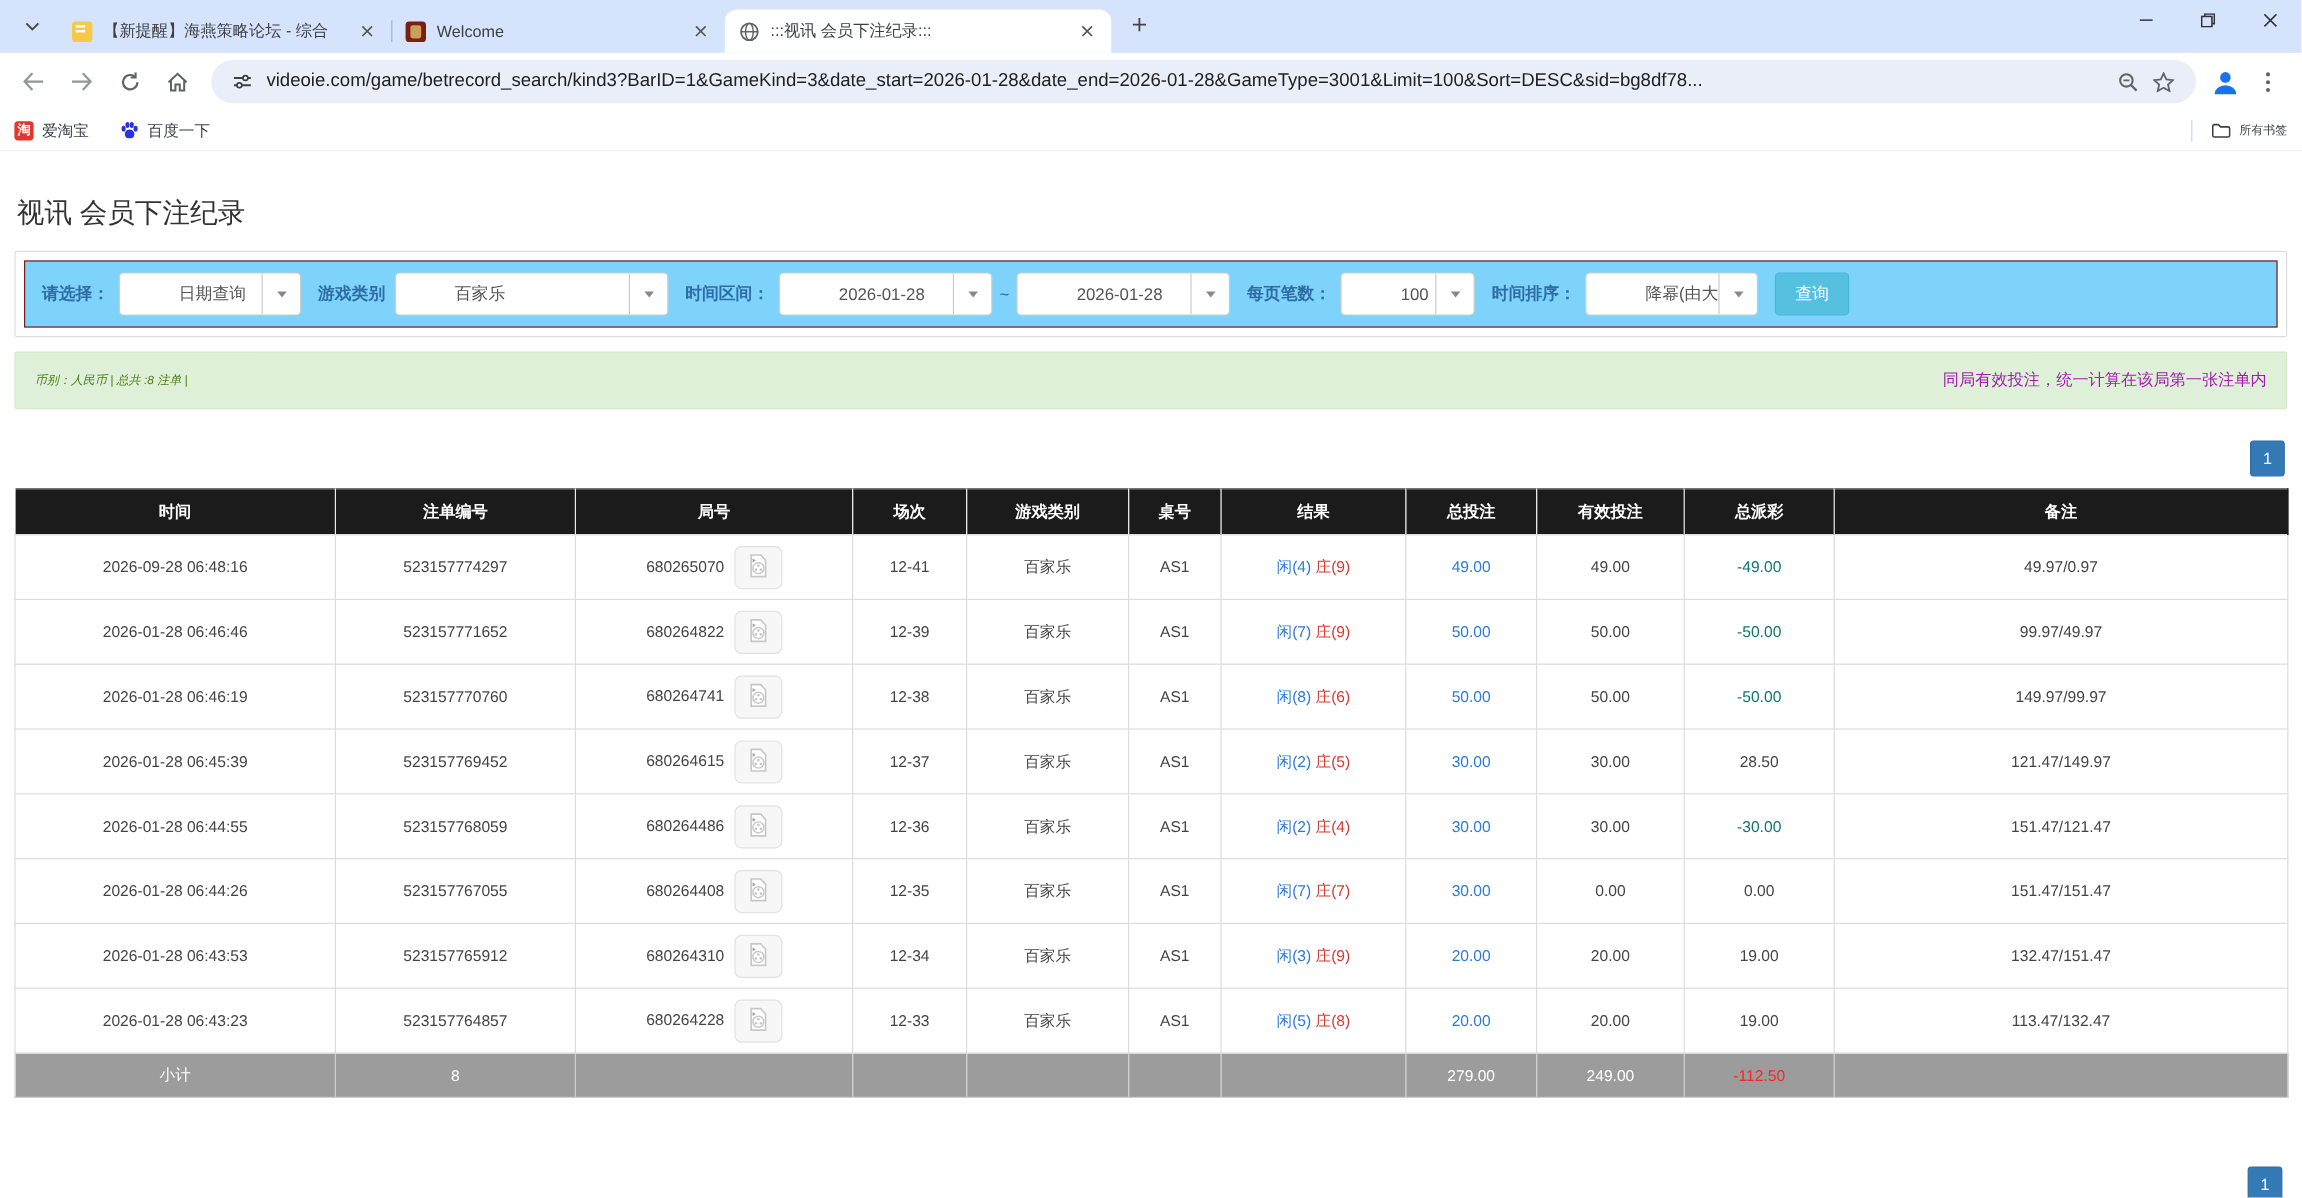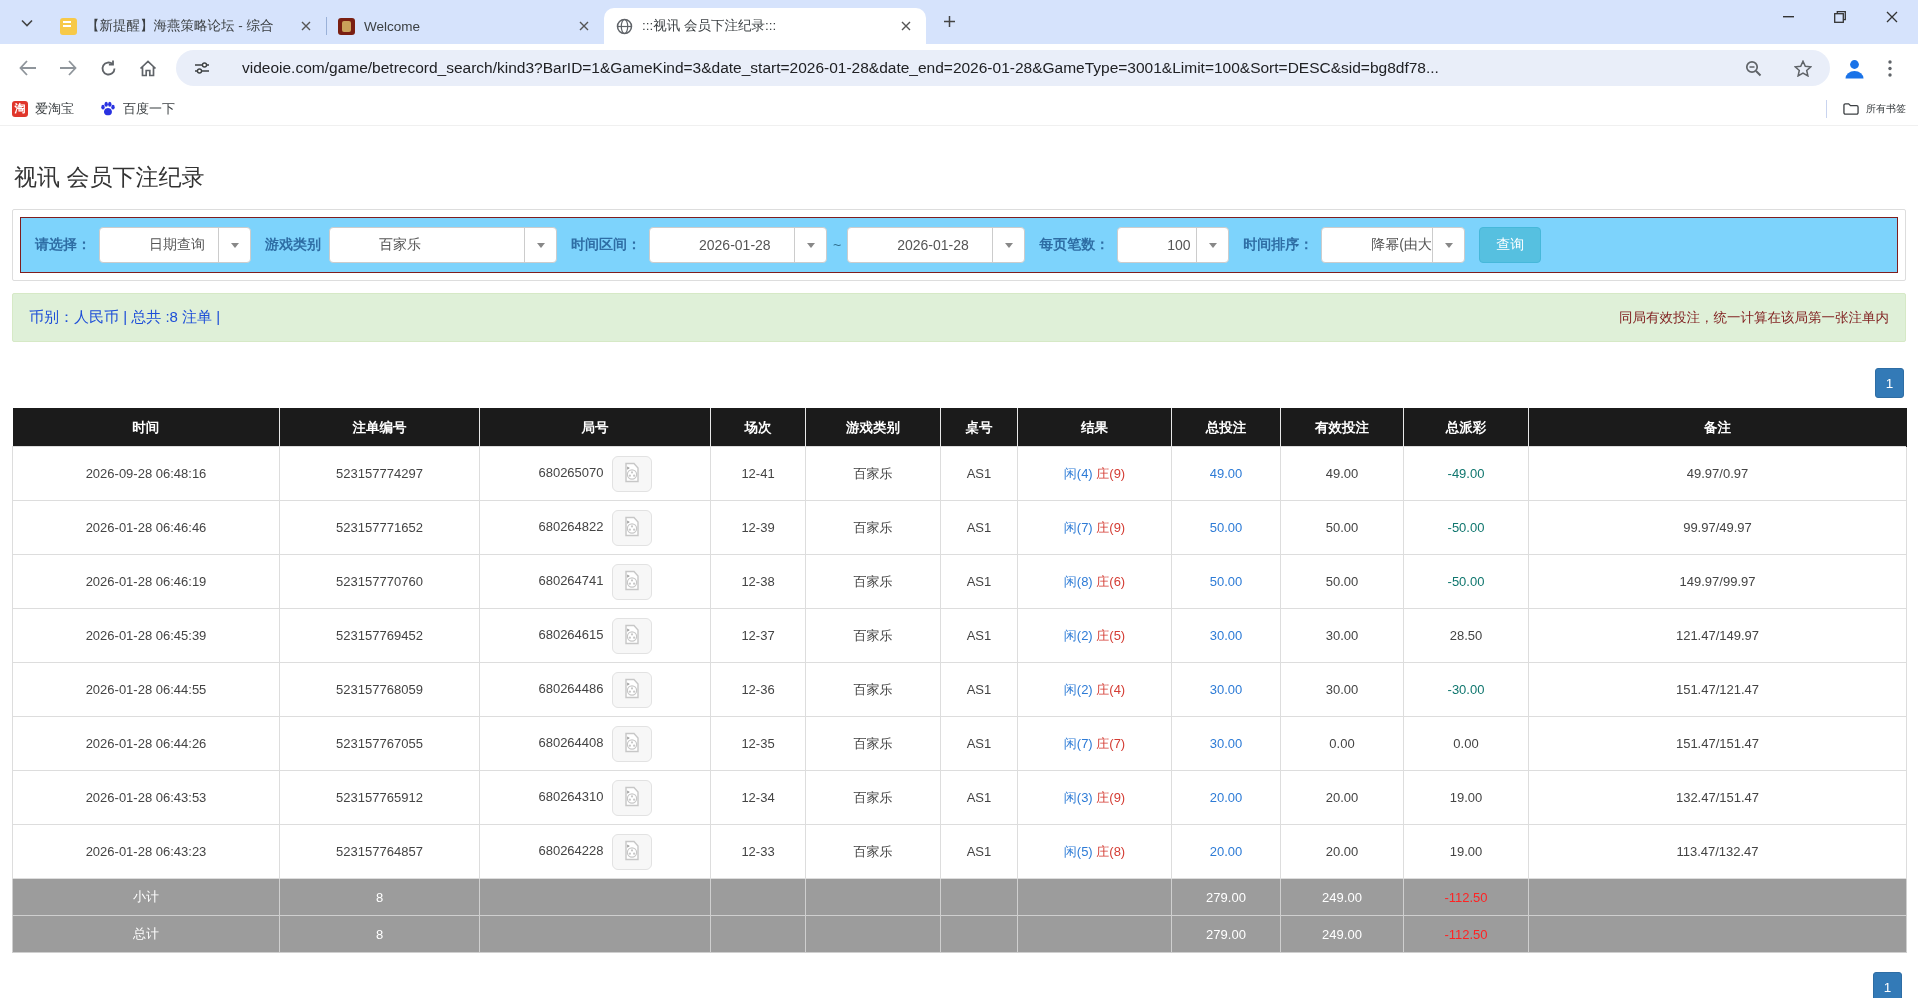--- a/index.html
+++ b/index.html
@@ -19,21 +19,21 @@
   .fav-red { background:#7a1f12; position:relative; }
   .fav-red::after { content:""; position:absolute; left:4px; top:3px; right:4px; bottom:3px; background:#c9a15a; border-radius:2px; }
   .tab-title { flex:1; overflow:hidden; white-space:nowrap; text-overflow:clip; }
   .tab-close { width:20px; height:20px; margin-left:8px; display:flex; align-items:center; justify-content:center; border-radius:50%; flex:0 0 auto; }
   .newtab-btn { width:30px; height:30px; margin:0 0 6px 8px; display:flex; align-items:center; justify-content:center; border-radius:50%; }
   .win-controls { position:absolute; right:0; top:0; height:34px; display:flex; }
   .win-btn { width:52px; height:34px; display:flex; align-items:center; justify-content:center; }
 
   .toolbar { height:48px; background:#fff; display:flex; align-items:center; padding:0 10px; }
   .nav-btn { width:36px; height:36px; display:flex; align-items:center; justify-content:center; border-radius:50%; flex:0 0 auto; margin-right:4px; }
-  .omnibox { flex:1; height:36px; background:#e9eef9; border-radius:18px; display:flex; align-items:center; padding:0 12px; margin:0 6px; min-width:0;gap:20px; }
+  .omnibox { flex:1; height:36px; background:#e9eef9; border-radius:18px; display:flex; align-items:center; padding:0 12px; margin:0 6px; min-width:0; }
   .site-info { width:28px; height:28px; display:flex; align-items:center; justify-content:center; border-radius:50%; flex:0 0 auto; }
   .url-text { flex:1; font-size:15.5px; color:#202124; white-space:nowrap; overflow:hidden; margin-left:6px; }
   .omni-icon { width:30px; height:30px; display:flex; align-items:center; justify-content:center; border-radius:50%; flex:0 0 auto; }
   .avatar-btn,.menu-btn { width:36px; height:36px; display:flex; align-items:center; justify-content:center; border-radius:50%; flex:0 0 auto; }
 
   .bookmarks-bar { height:34px; background:#fff; display:flex; align-items:center; padding:0 12px; border-bottom:1px solid #f0f0f0; }
   .bm-item { display:flex; align-items:center; font-size:13px; color:#3c4043; margin-right:26px; }
   .bm-ico { width:16px; height:16px; margin-right:7px; border-radius:3px; display:flex; align-items:center; justify-content:center; }
   .bm-taobao { background:#e0362b; color:#fff; font-size:11px; font-weight:bold; }
   .bm-right { margin-left:auto; display:flex; align-items:center; }
@@ -48,22 +48,22 @@
   .filter-bar { background:#7dd3fc; border:1px solid #7f1d1d; display:flex; align-items:center; padding:9px 12px; }
   .f-label { color:#2e6da4; font-weight:bold; font-size:14px; margin:0 8px 0 14px; white-space:nowrap; }
   .select { background:#fff; border:1px solid #ccc; border-radius:4px; height:36px; display:flex; align-items:center;padding-left:39px; }
   .select .sel-val { padding:0 10px; font-size:14px; color:#555; flex:1; white-space:nowrap; overflow:hidden; }
   .select .sel-arrow { width:32px; height:100%; border-left:1px solid #ccc; display:flex; align-items:center; justify-content:center; flex:0 0 auto; }
   .caret { width:0; height:0; border-left:4.5px solid transparent; border-right:4.5px solid transparent; border-top:5.5px solid #888; }
   .tilde { color:#31708f; font-size:14px; margin:0 6px; }
   .search-btn { background:#56c0e0; color:#fff; border:1px solid #46b8da; border-radius:4px; height:36px; padding:0 16px; font-size:14px; margin-left:14px; cursor:pointer; }
 
   .summary-bar { margin-top:12px; background:#dff0d8; border:1px solid #d6e9c6; border-radius:2px; display:flex; align-items:center; justify-content:space-between; padding:14px 16px; }
-  .summary-left { color:#1d4ed8; font-size:15px; }
-  .summary-right { color:#7f1d1d; font-size:13.5px; }
+  .summary-left { color:#4d7c0f; font-size:10px;font-style:italic; }
+  .summary-right { color:#a21caf; font-size:13.5px; }
 
   .pager-row { display:flex; justify-content:flex-end; margin:26px 2px 10px 0; }
   .page-btn { min-width:29px; height:30px; background:#337ab7; border:1px solid #2e6da4; color:#fff; font-size:13.5px; display:flex; align-items:center; justify-content:center; border-radius:3px; }
 
   table.bet-table { width:1894px; border-collapse:collapse; table-layout:fixed; font-size:13px; color:#444; }
   .bet-table th { background:#1b1b1b; color:#fff; font-weight:bold; font-size:13.5px; height:38px; border-right:1px solid #e8e8e8; border-top:1px solid #1b1b1b; text-align:center; }
   .bet-table th:last-child { border-right-color:#1b1b1b; }
   .bet-table td { border:1px solid #ddd; height:54px; text-align:center; background:#fff; }
   .bet-table .blue { color:#2d7bd6; }
   .bet-table .red { color:#d43c33; }
@@ -486,32 +486,19 @@
           <td></td>
           <td></td>
           <td></td>
           <td></td>
           <td></td>
           <td>279.00</td>
           <td>249.00</td>
           <td><span class="neg">-112.50</span></td>
           <td></td>
         </tr>
-        <tr>
-          <td>总计</td>
-          <td>8</td>
-          <td></td>
-          <td></td>
-          <td></td>
-          <td></td>
-          <td></td>
-          <td>279.00</td>
-          <td>249.00</td>
-          <td><span class="neg">-112.50</span></td>
-          <td></td>
-        </tr>
       </tfoot>
   </table>
 
   <div class="pager-bottom">
     <div class="page-btn">1</div>
   </div>
 </div>
 
 </body></html>

